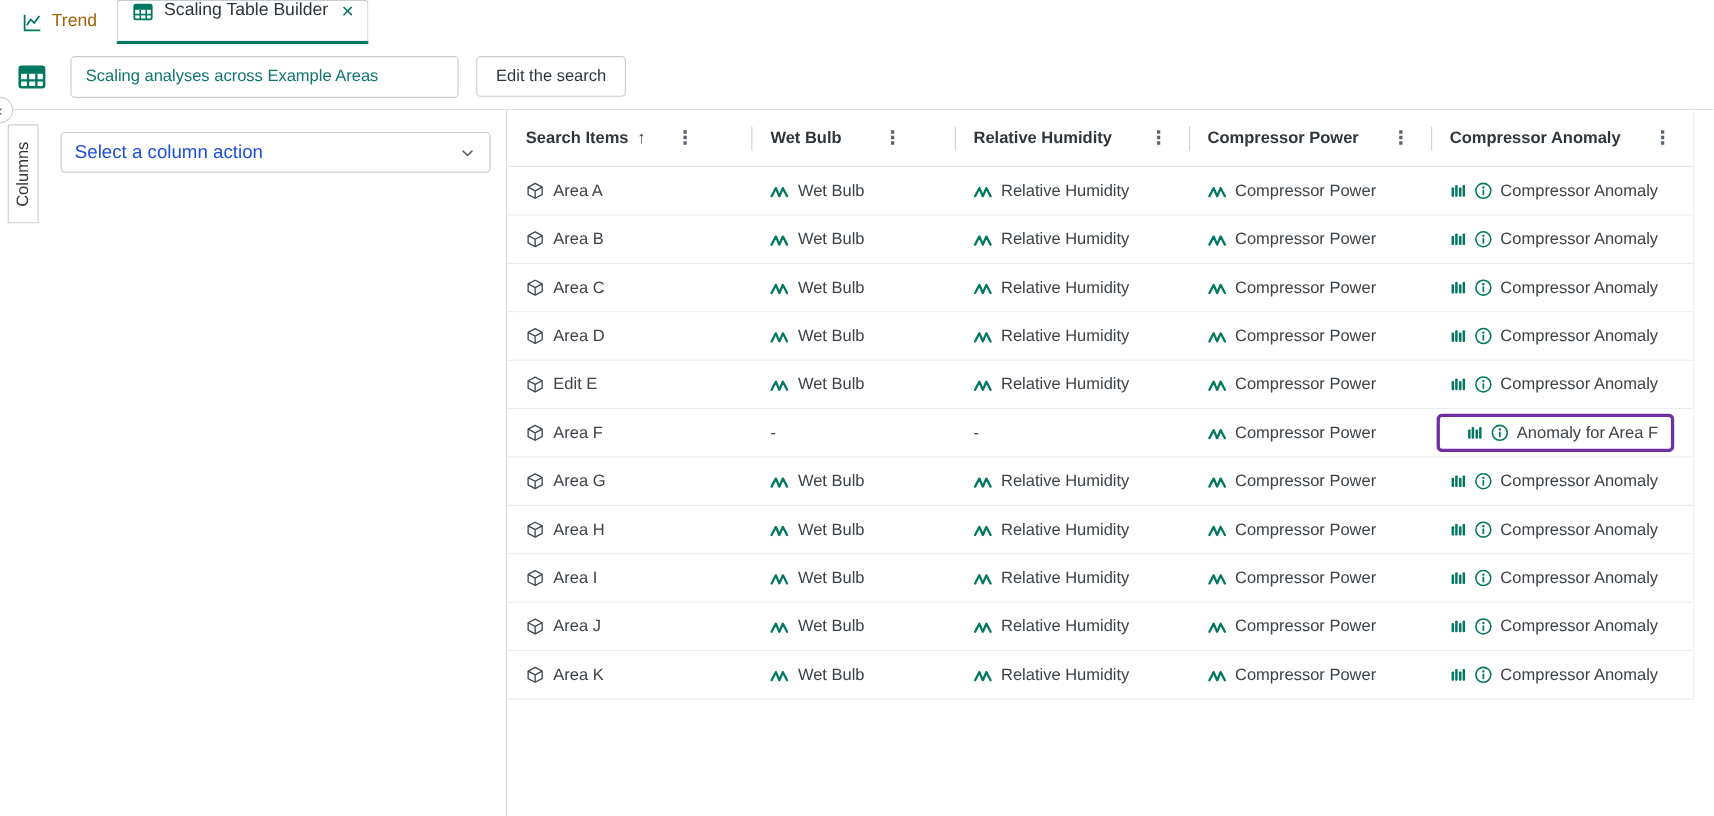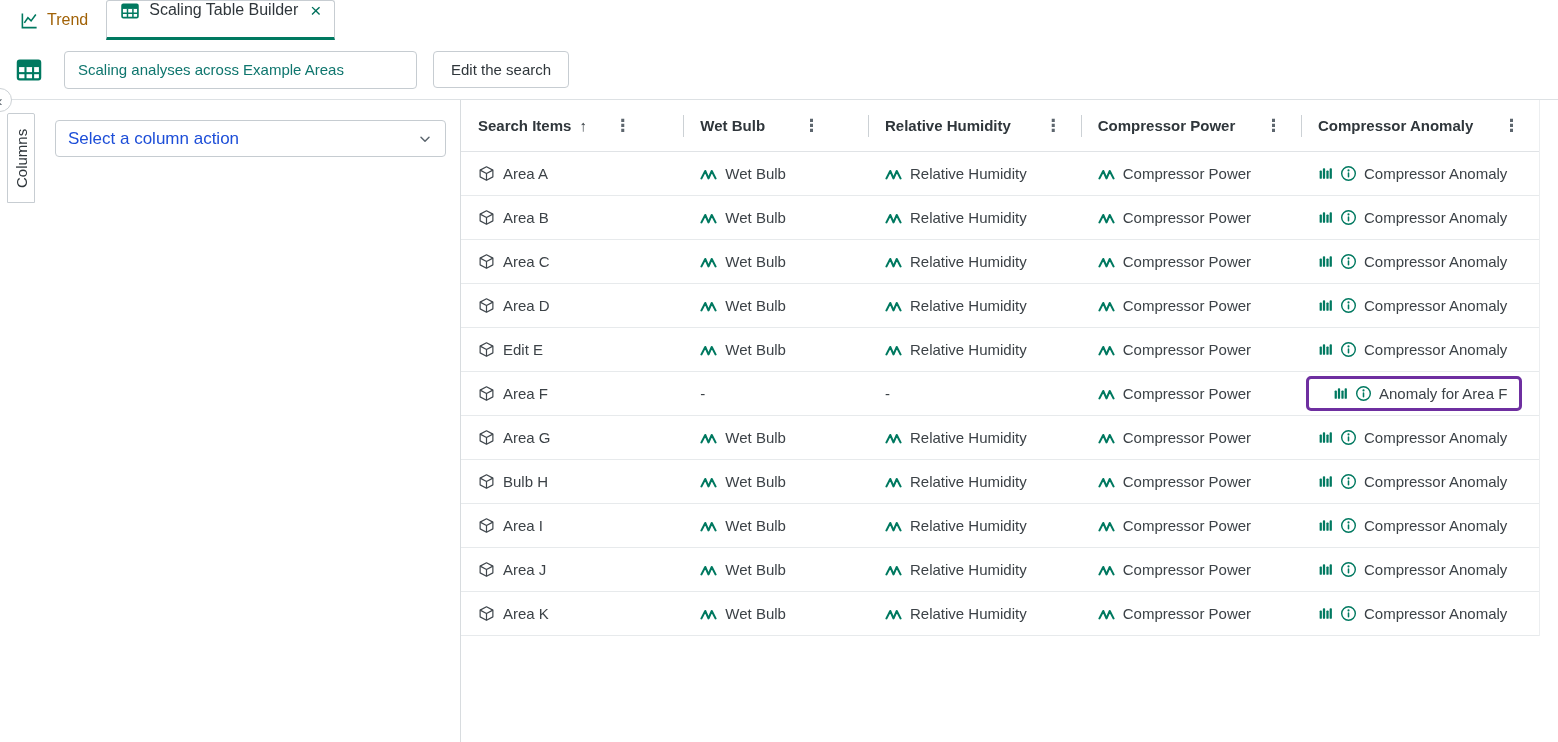--- a/index.html
+++ b/index.html
@@ -485,21 +485,21 @@
               <span>Compressor Anomaly</span>
             </span>
           </div>
       </div>
 
       <div class="tr">
         <div class="td c1">
             <svg class="ic ic-cube">
               <use href="#sym-cube"></use>
             </svg>
-            <span>Bulb H</span>
+            <span>Area H</span>
           </div>
         <div class="td c2">
             <svg class="ic ic-sig">
               <use href="#sym-signal"></use>
             </svg>
             <span>Wet Bulb</span>
           </div>
         <div class="td c3">
             <svg class="ic ic-sig">
               <use href="#sym-signal"></use>

